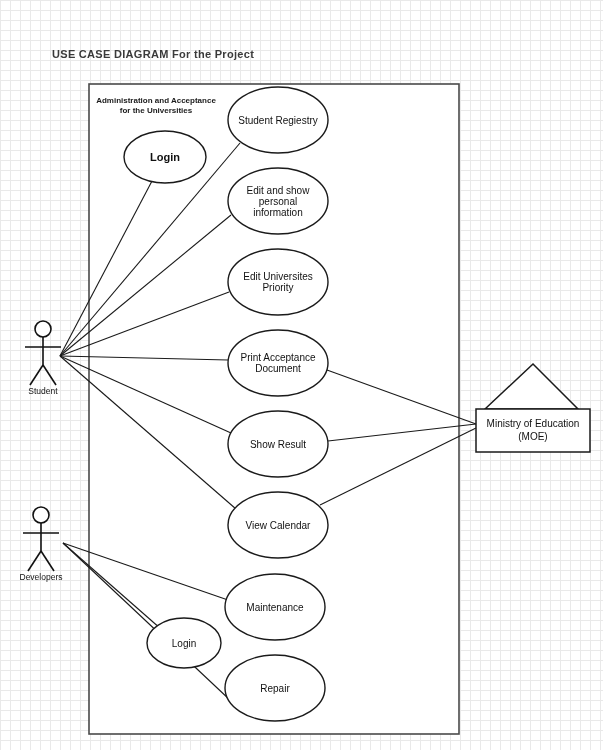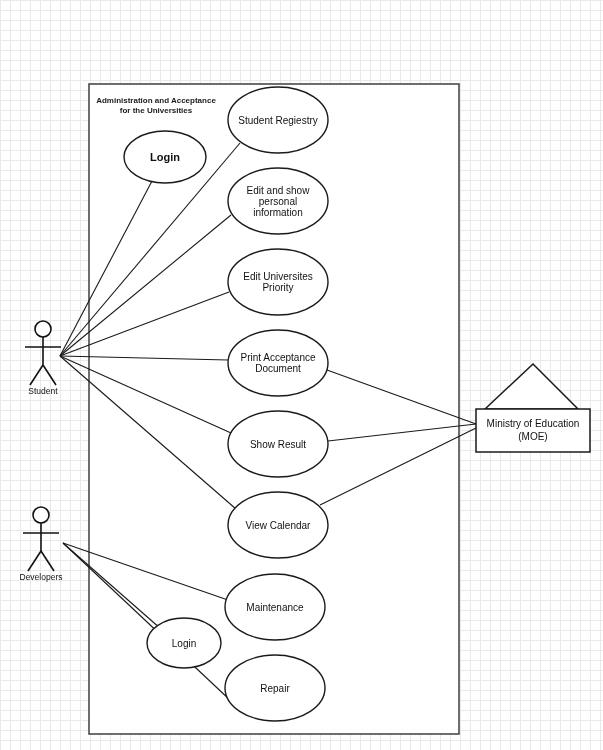--- a/index.html
+++ b/index.html
@@ -107,20 +107,21 @@
     font-size: 10px;
     fill: #111111;
     text-anchor: middle;
   }
 </style>
 </head>
 <body>
 
 <div id="canvas">
 
+  <div id="diagram-title">USE CASE DIAGRAM For the Project</div>
 
   <svg class="layer" viewBox="0 0 603 750">
 
     <g>
       <rect class="boundary-rect" x="89" y="84" width="370" height="650"></rect>
       <text class="boundary-label" x="156" y="103">Administration and Acceptance</text>
       <text class="boundary-label" x="156" y="113">for the Universities</text>
     </g>
 
     <g>

